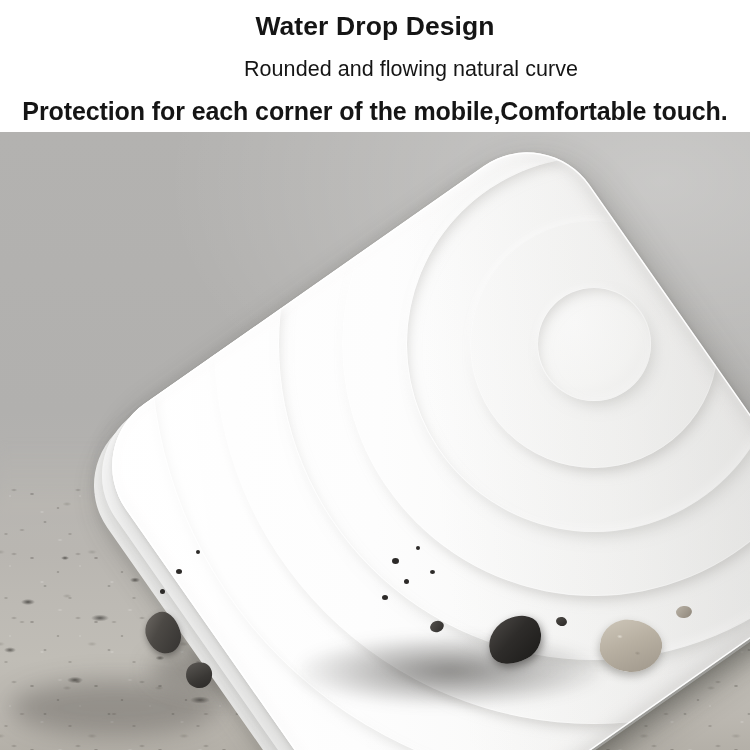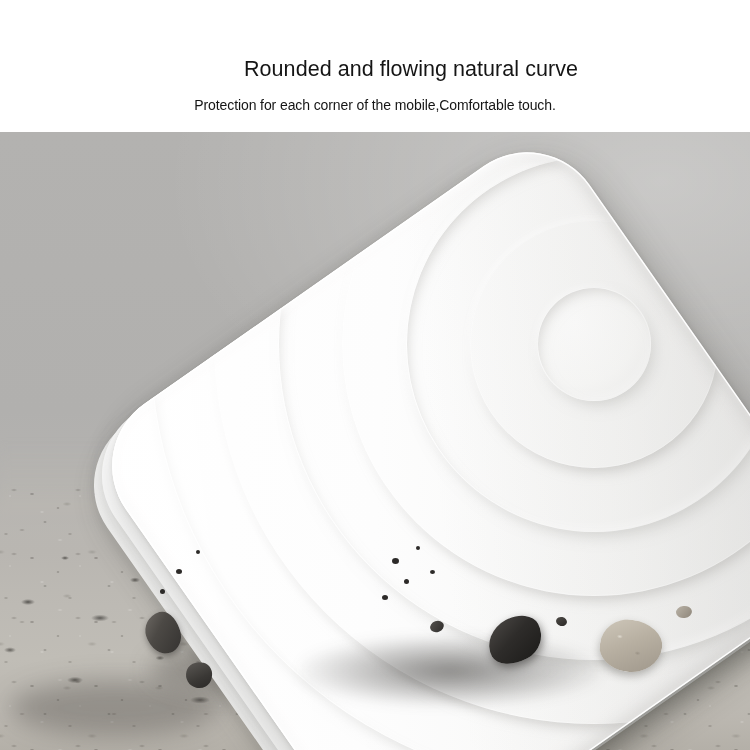--- a/index.html
+++ b/index.html
@@ -20,21 +20,21 @@
     position:absolute;left:0;width:750px;text-align:center;
     color:#151515;white-space:nowrap;
   }
   #title{
     top:11px;font-size:26.5px;font-weight:bold;letter-spacing:.1px;
   }
   #sub1{
     top:57px;font-size:21.5px;font-weight:400;letter-spacing:.05px;padding-left:36px;
   }
   #sub2{
-    top:97px;font-size:14px;font-weight:400;letter-spacing:-.1px;
+    top:97px;font-size:25px;font-weight:700;letter-spacing:-.1px;
   }
 
   
   #photo{
     position:absolute;left:0;top:132px;width:750px;height:618px;
     overflow:hidden;
     background:#b2b1af;
   }
   
   #bg-grad{
@@ -252,20 +252,21 @@
     background:radial-gradient(ellipse at center, rgba(42,40,37,.55) 0%, rgba(42,40,37,.2) 48%, rgba(42,40,37,0) 75%);
     filter:blur(6px);
   }
 </style>
 </head>
 <body>
 
 <div id="page">
 
   <div id="header">
+    <div class="hl" id="title">Water Drop Design</div>
     <div class="hl" id="sub1">Rounded and flowing natural curve</div>
     <div class="hl" id="sub2">Protection for each corner of the mobile,Comfortable touch.</div>
   </div>
 
   <div id="photo">
 
     <div id="bg-grad"></div>
     <div id="horizon-haze"></div>
 
     <div id="ground"></div>

